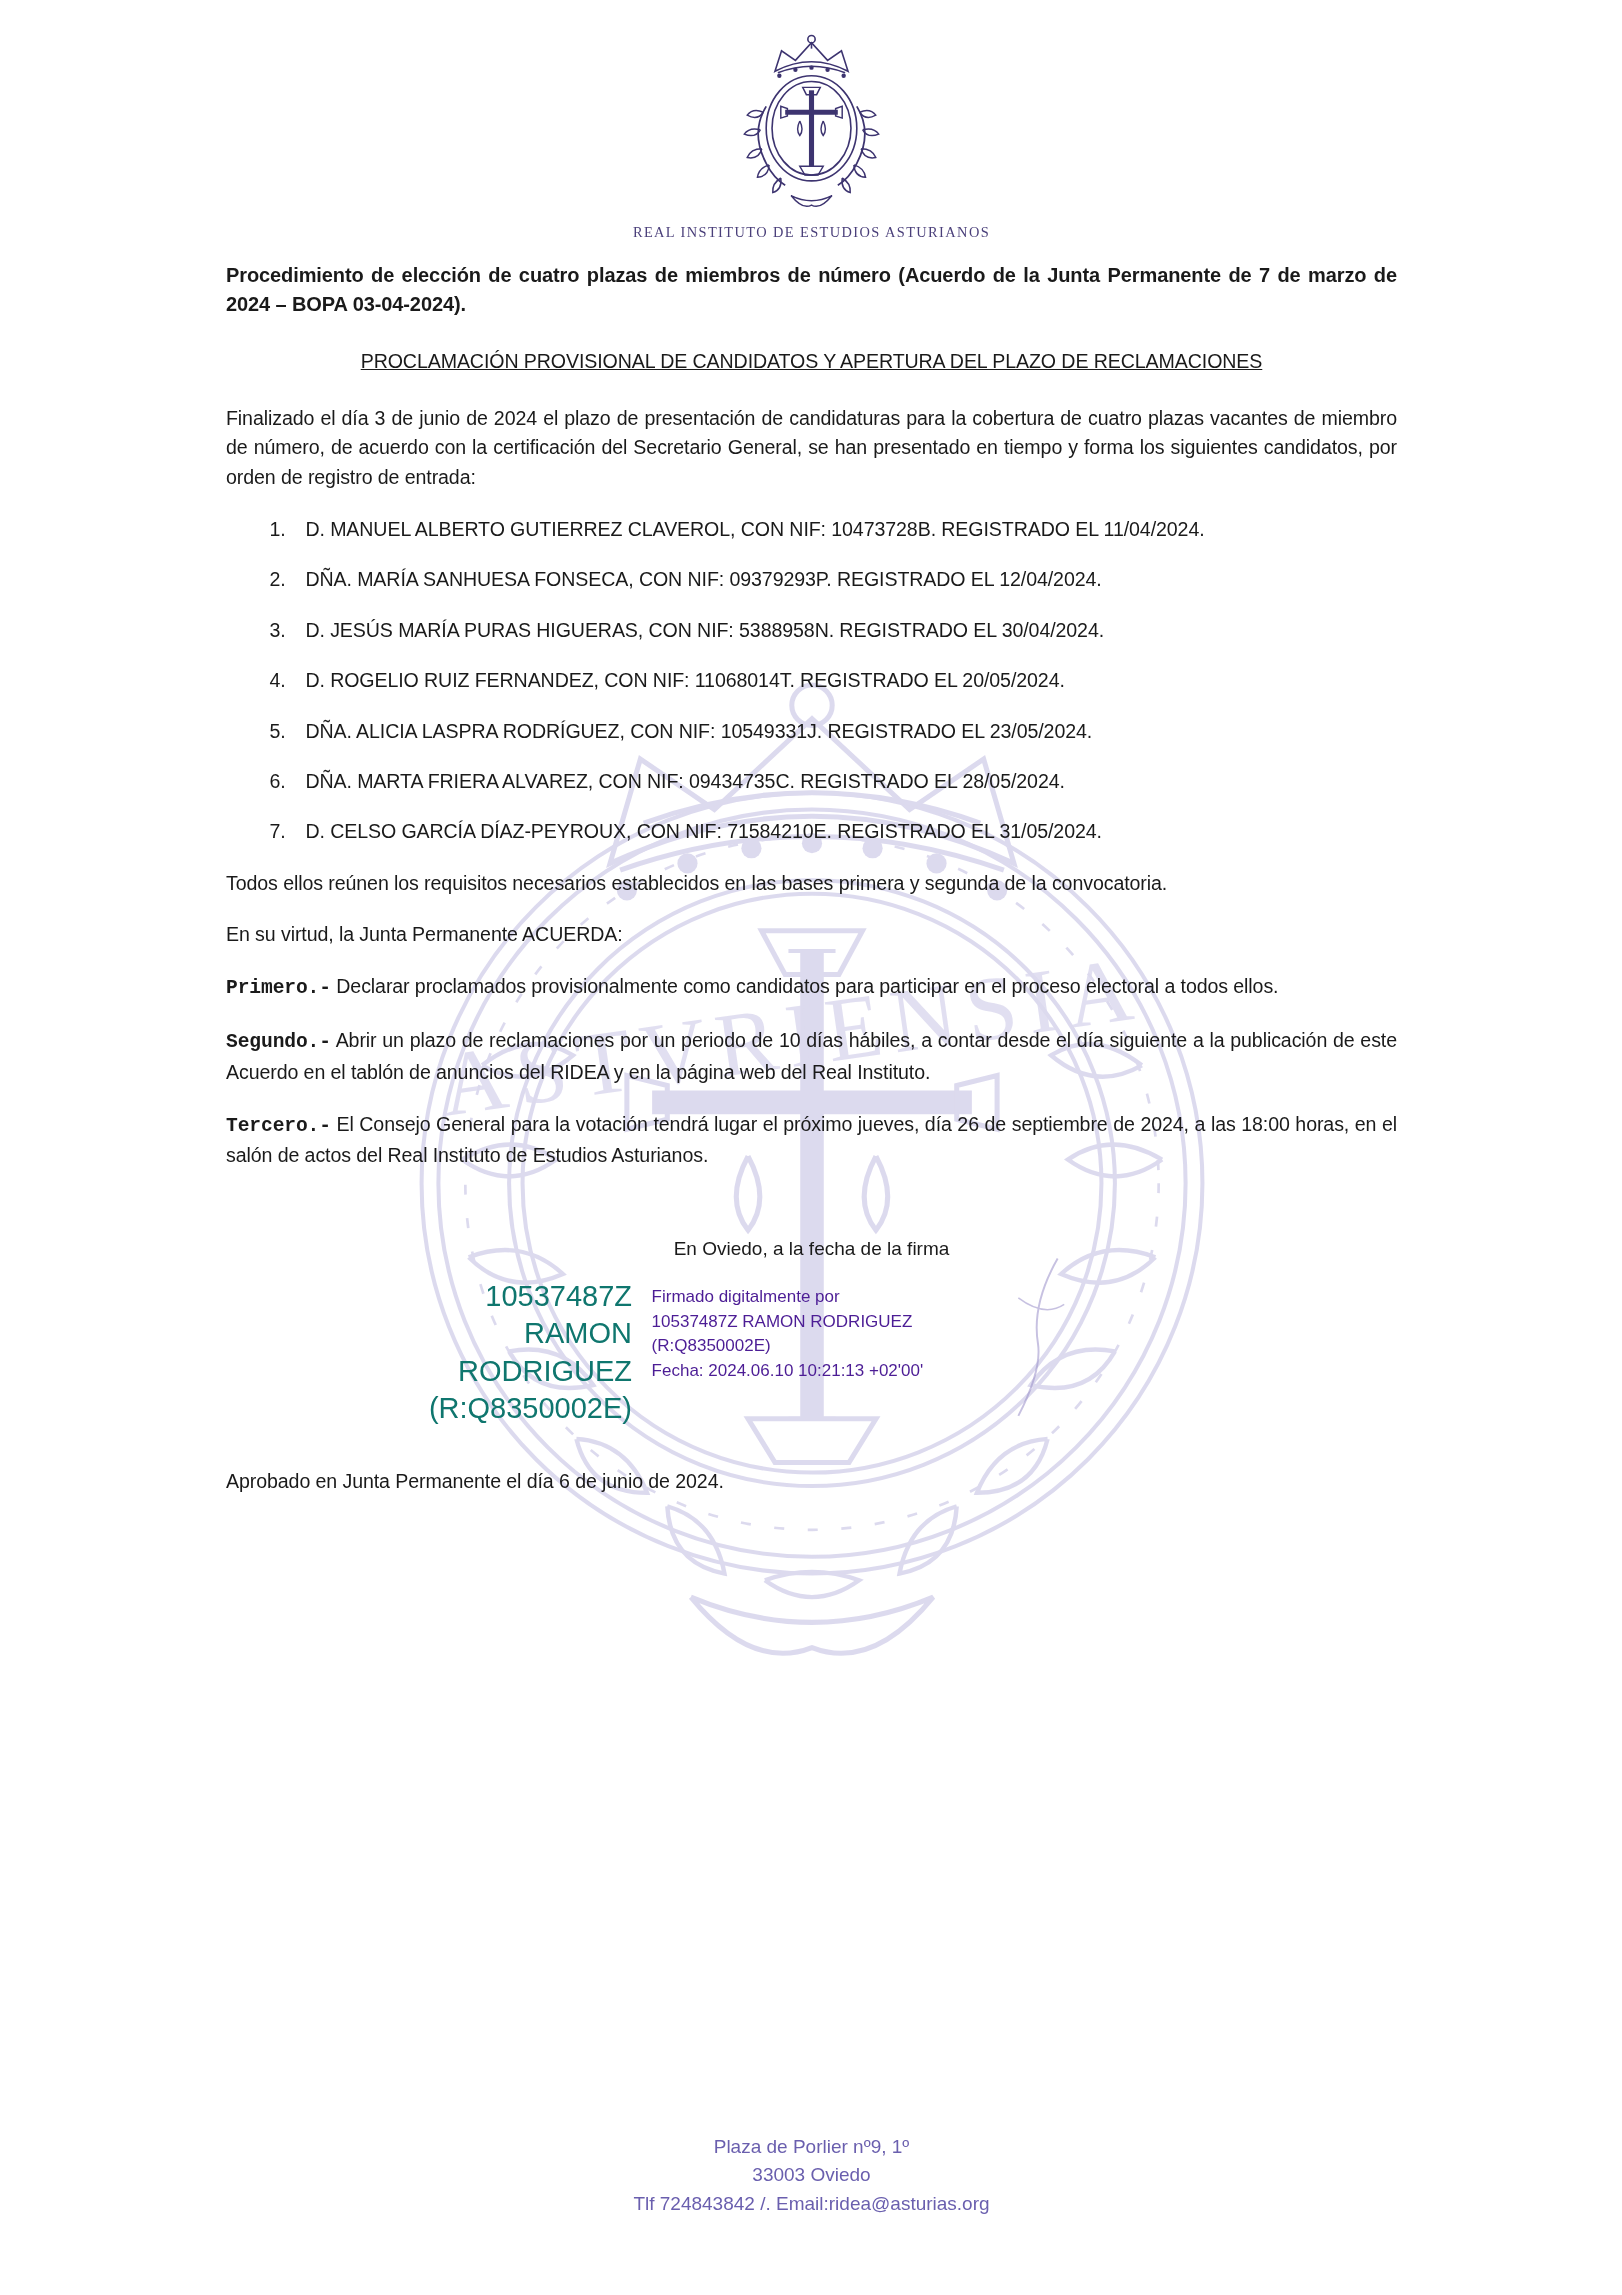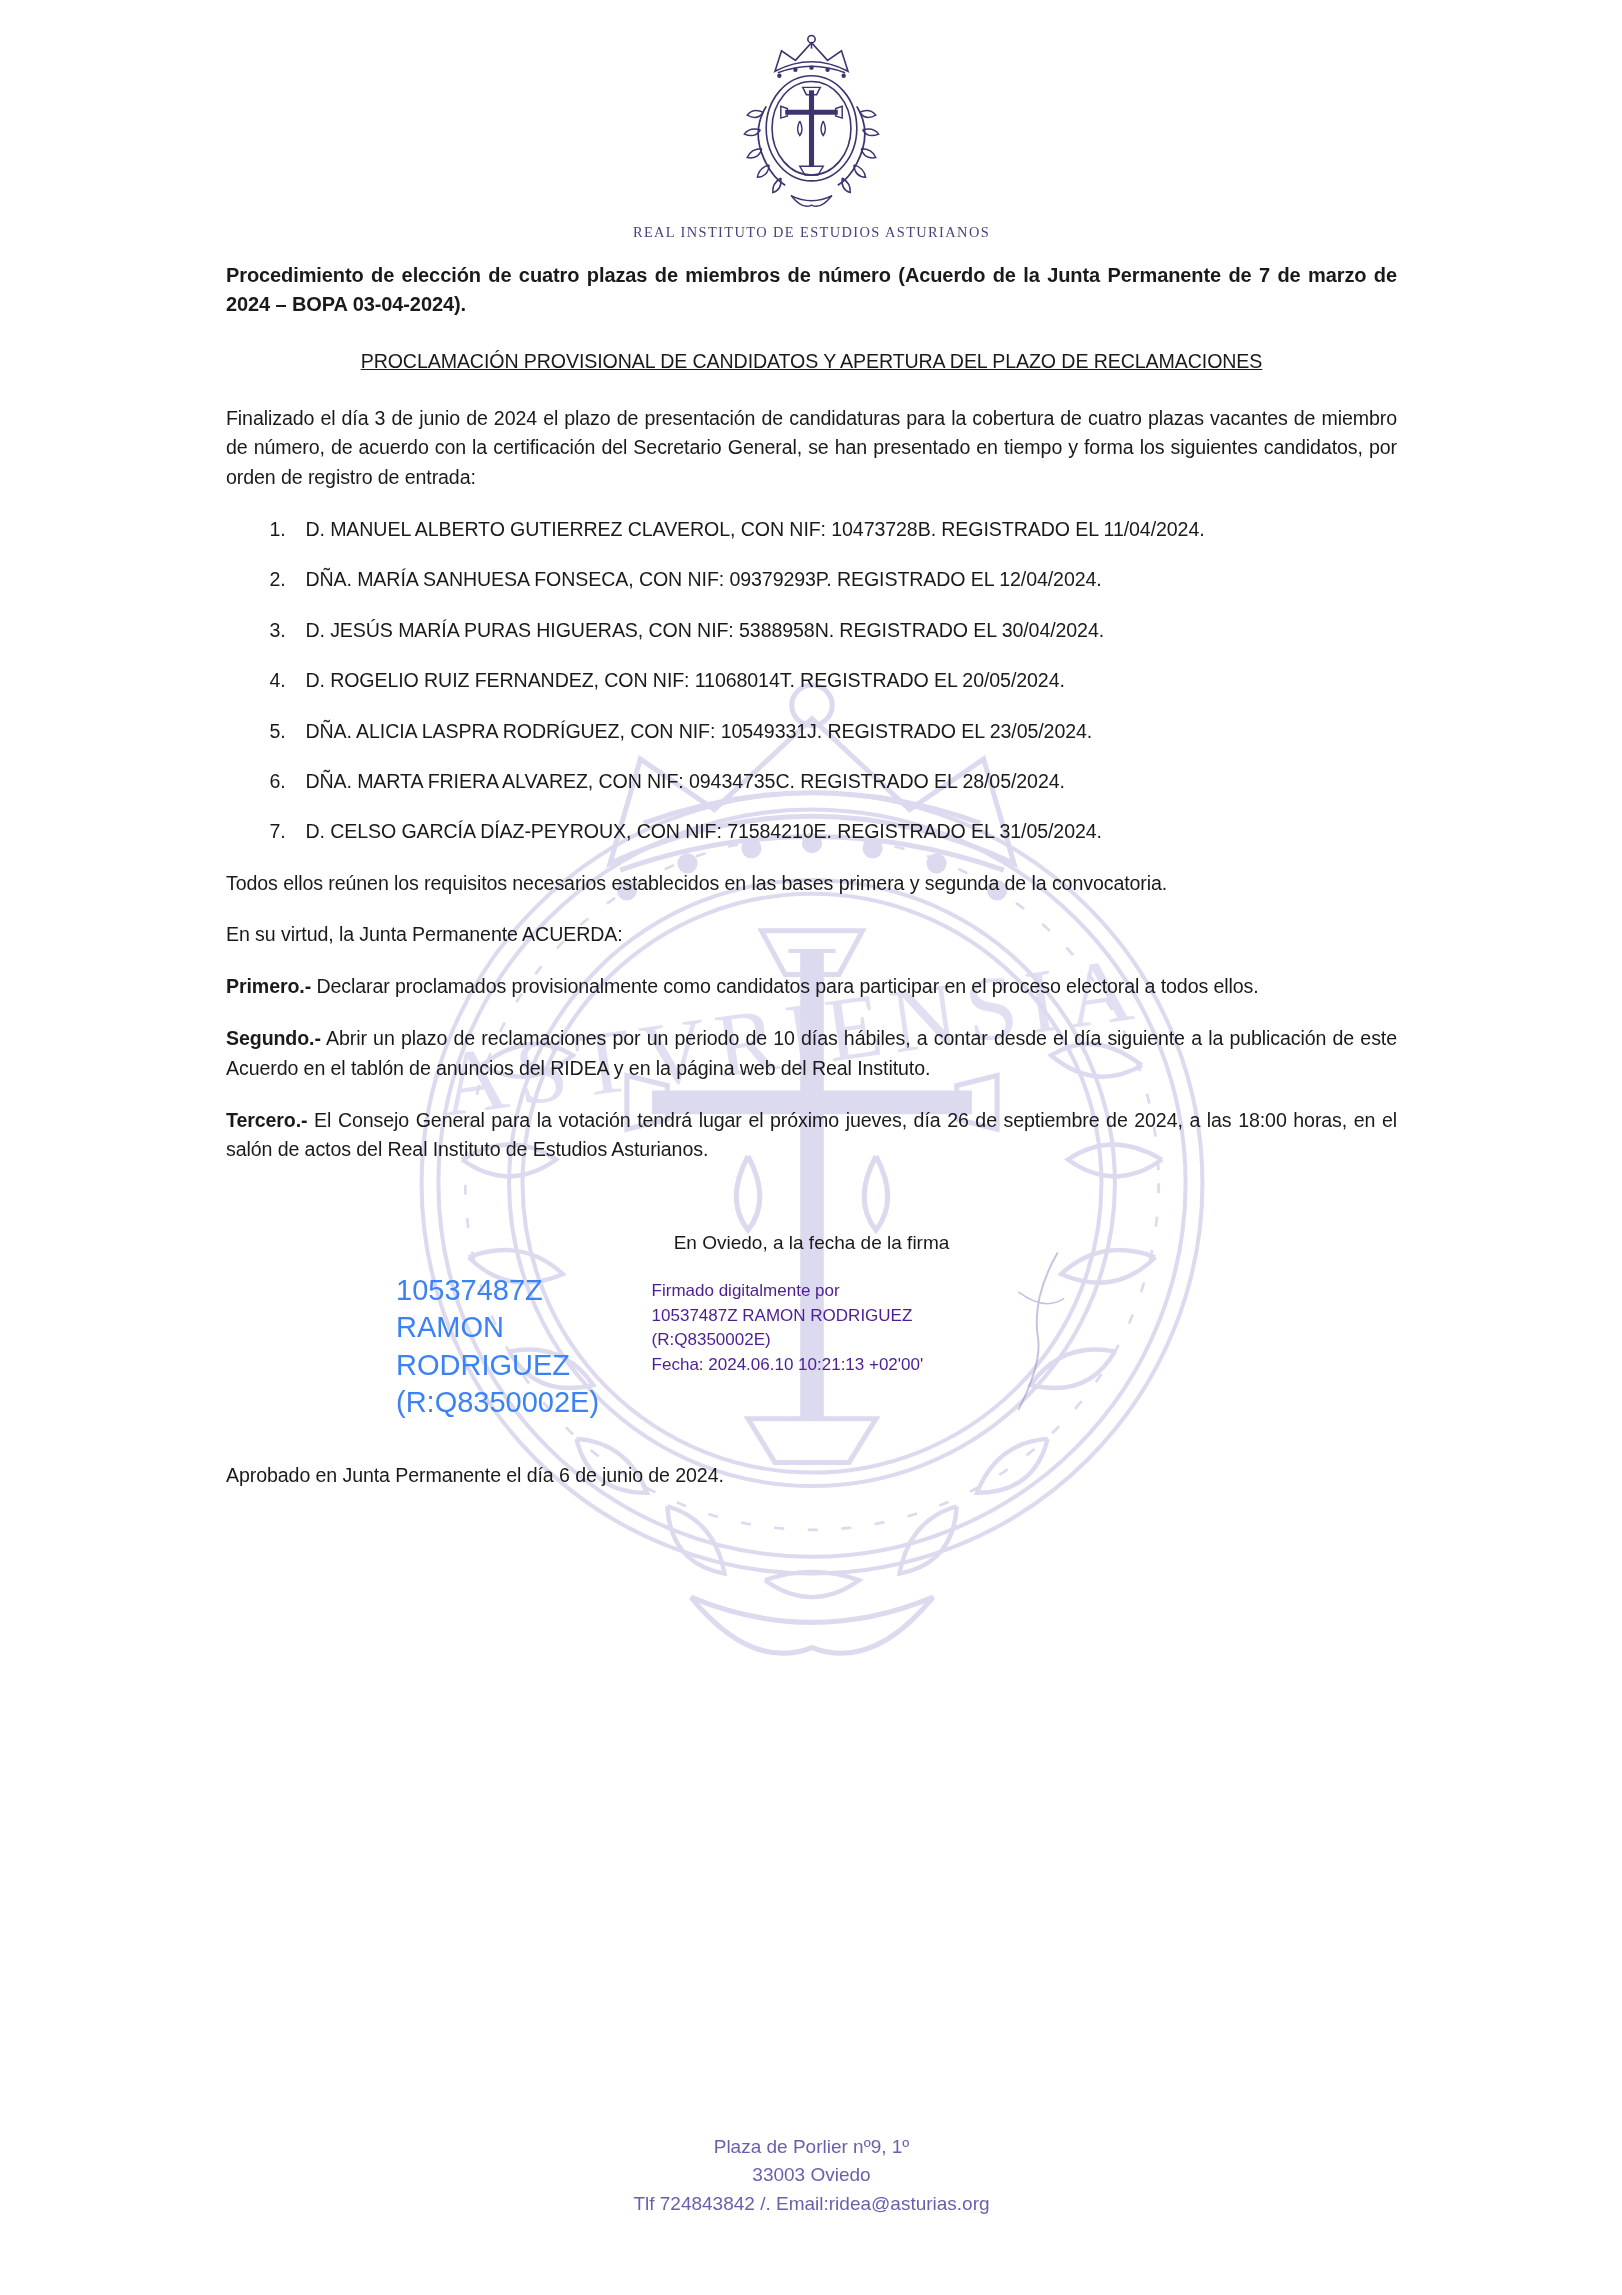--- a/index.html
+++ b/index.html
@@ -75,21 +75,21 @@
     margin-bottom: 31px;
     letter-spacing: -0.1px;
   }
   p.para {
     font-size: 19.6px;
     line-height: 1.52;
     text-align: justify;
     margin: 0 0 22px 0;
     letter-spacing: -0.1px;
   }
-  .bold { font-weight: bold; }
+  .bold { font-weight: bold; font-family: Liberation Mono, monospace; }
 
   ol.candidates {
     margin: 22px 0 22px 0;
     padding-left: 65px;
     font-size: 19.6px;
     line-height: 1.5;
     letter-spacing: -0.1px;
   }
   ol.candidates > li {
     margin-bottom: 21px;
@@ -110,21 +110,22 @@
     align-items: flex-start;
     margin-top: 15.7px;
     position: relative;
   }
   .sign-name {
     width: 406px;
     font-size: 29px;
     line-height: 1.28;
     padding-left: 170px;
     box-sizing: border-box;
-    color: #3b82f6;
+    color: #0f766e;
+    text-align: right;
   }
   .sign-meta {
     font-size: 17px;
     line-height: 1.45;
     padding-top: 6.5px;
     padding-left: 19.6px;
     color: #4c1d95;
   }
   .sign-flourish {
     position: absolute;

